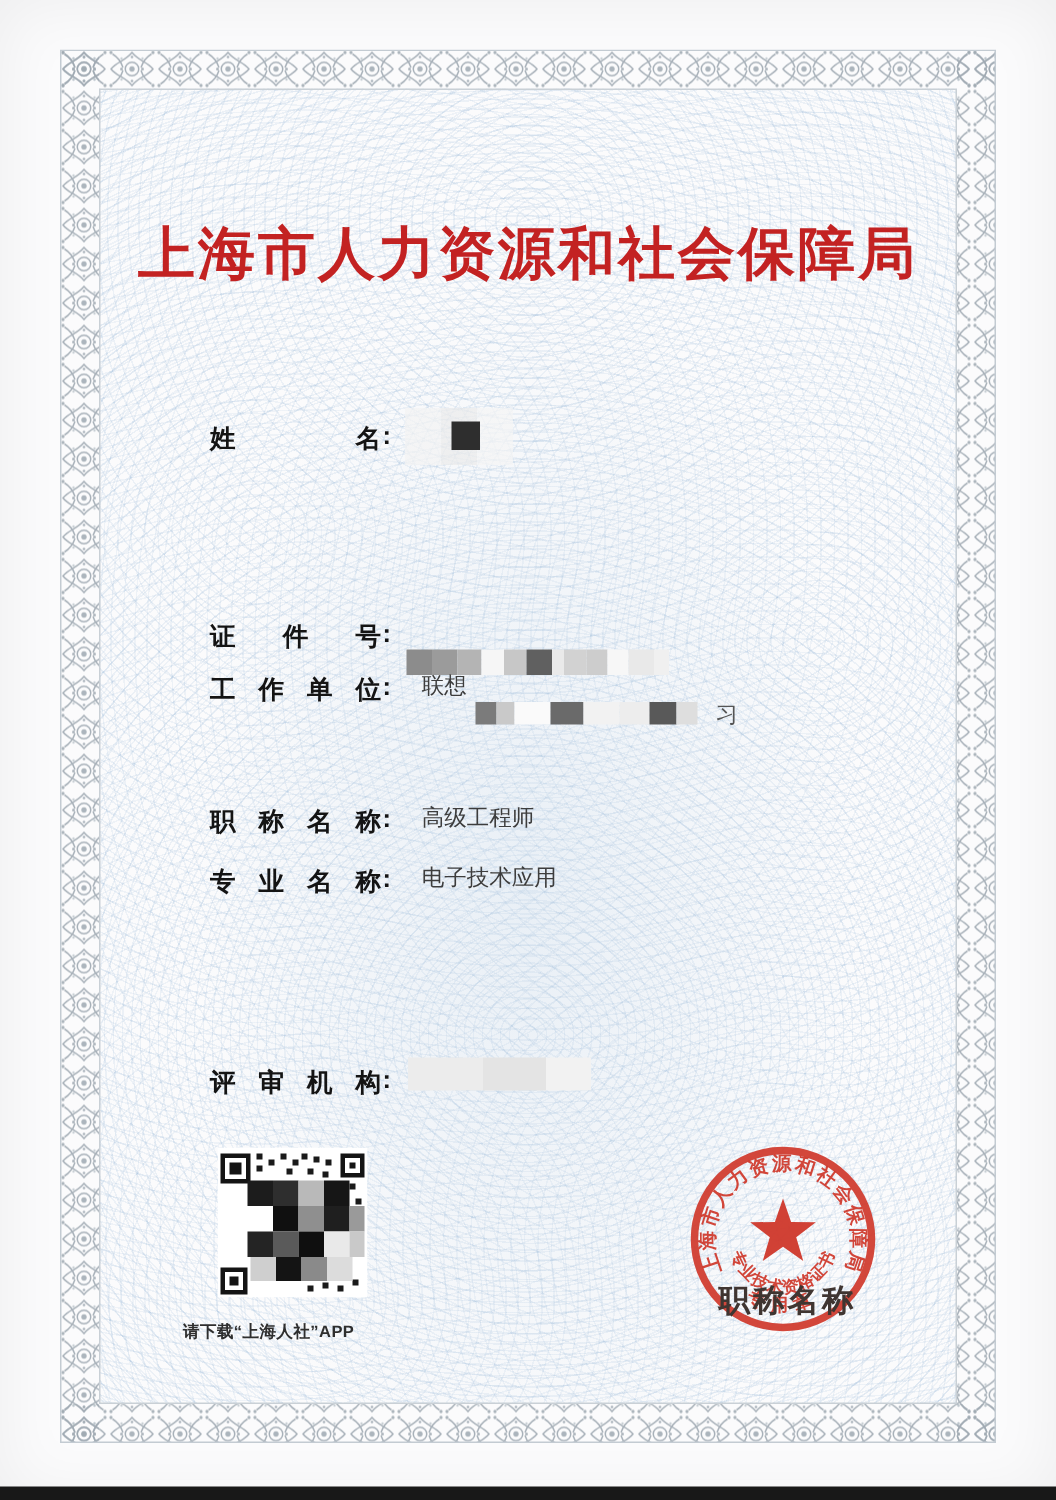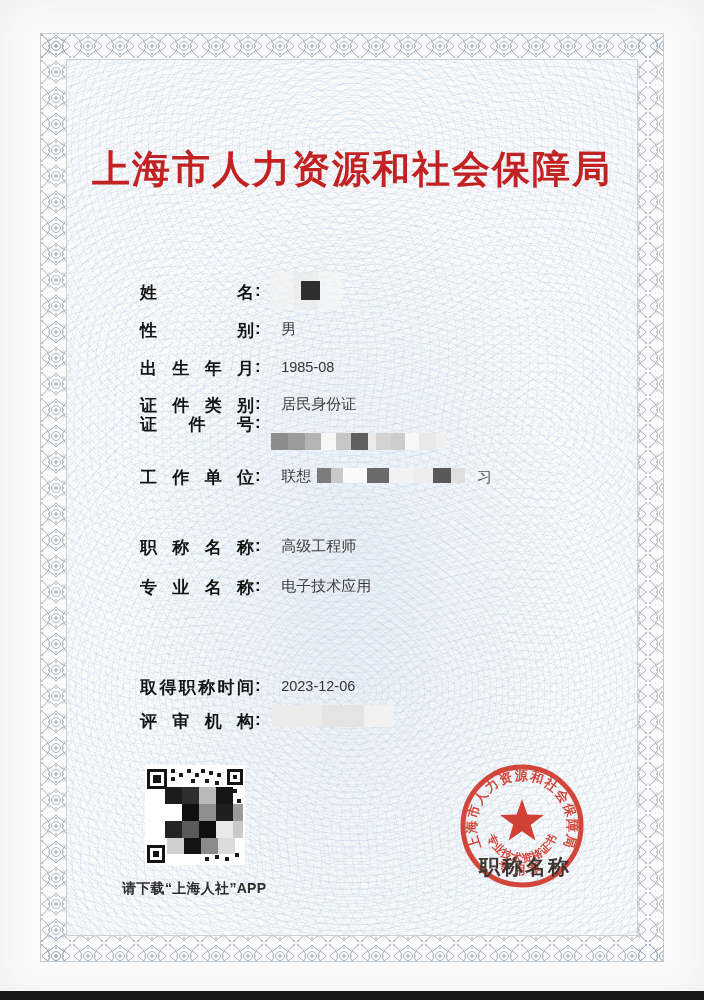--- a/index.html
+++ b/index.html
@@ -37,21 +37,21 @@
   .val{
     display:inline-block;margin-left:16px;vertical-align:top;
     font-size:15px;color:#3d3d3d;font-family:"Liberation Serif",serif;
     white-space:normal;width:330px;line-height:19px;margin-top:1px;
   }
   .val-num{font-family:"Liberation Sans",sans-serif;font-size:14.5px;color:#333;}
   .px{display:inline-block;height:17px;vertical-align:middle;}
   .blocks{position:absolute;display:flex;}
   .qr-caption{
     position:absolute;left:122px;top:881px;width:200px;
-    font-size:14px;font-weight:bold;color:#2e2e2e;line-height:15.5px;letter-spacing:0.3px;
+    font-size:11px;font-weight:bold;color:#2e2e2e;line-height:15.5px;letter-spacing:0.3px;
   }
   .seal-overlay-text{
     position:absolute;left:479px;top:853px;
     font-size:21px;font-weight:bold;color:#3f3531;letter-spacing:2px;
     font-family:"Liberation Sans",sans-serif;
   }
   .name-blackbox{position:absolute;left:301px;top:281px;width:19px;height:19px;background:#2e2e2e;}
   .light-mosaic{position:absolute;}
 </style>
 </head>
@@ -99,55 +99,43 @@
   <div class="cert-title">上海市人力资源和社会保障局</div>
 
   <div class="row" style="top:281px">
     <span class="lbl">姓名</span><span class="colon">:</span>
   </div>
 
   <div class="light-mosaic" style="left:270px;top:272px;width:72px;height:38px;background:
       linear-gradient(90deg,#f3f3f3 0 24px,#ebebeb 24px 48px,#f5f5f5 48px 72px);opacity:.7;"></div>
   <div class="name-blackbox"></div>
 
-  <div class="row" style="top:319px">
-    <span class="lbl">性别</span><span class="colon">:</span>
-    <span class="val">男</span>
-  </div>
-
-  <div class="row" style="top:357px">
-    <span class="lbl">出生年月</span><span class="colon">:</span>
-    <span class="val val-num">1985-08</span>
-  </div>
-
-  <div class="row" style="top:394px">
-    <span class="lbl">证件类别</span><span class="colon">:</span>
-    <span class="val">居民身份证</span>
-  </div>
+
+
 
   <div class="row" style="top:413px">
     <span class="lbl">证件号</span><span class="colon">:</span>
   </div>
 
   <div class="blocks" style="left:271px;top:433px">
     <span class="px" style="width:17px;background:#8c8c8c"></span>
       <span class="px" style="width:17px;background:#9b9b9b"></span>
       <span class="px" style="width:16px;background:#b4b4b4"></span>
       <span class="px" style="width:15px;background:#f6f6f6"></span>
       <span class="px" style="width:15px;background:#c7c7c7"></span>
       <span class="px" style="width:17px;background:#606060"></span>
       <span class="px" style="width:8px;background:#eaeaea"></span>
       <span class="px" style="width:15px;background:#d2d2d2"></span>
       <span class="px" style="width:14px;background:#cdcdcd"></span>
       <span class="px" style="width:14px;background:#f7f7f7"></span>
       <span class="px" style="width:17px;background:#e9e9e9"></span>
       <span class="px" style="width:10px;background:#f0f0f0"></span>
   </div>
 
-  <div class="row" style="top:466px">
+  <div class="row" style="top:448px">
     <span class="lbl">工作单位</span><span class="colon">:</span>
     <span class="val" style="width:auto">联想</span>
   </div>
 
   <div class="blocks" style="left:317px;top:468px">
     <span class="px" style="width:14px;height:15px;background:#7b7b7b"></span>
       <span class="px" style="width:12px;height:15px;background:#c9c9c9"></span>
       <span class="px" style="width:24px;height:15px;background:#fafafa"></span>
       <span class="px" style="width:22px;height:15px;background:#6a6a6a"></span>
       <span class="px" style="width:24px;height:15px;background:#f2f2f2"></span>
@@ -163,24 +151,20 @@
     <span class="lbl">专业名称</span><span class="colon">:</span>
     <span class="val">电子技术应用</span>
   </div>
 
   <div class="row" style="top:536px">
     <span class="lbl">职称名称</span><span class="colon">:</span>
     <span class="val">高级工程师</span>
   </div>
 
 
-  <div class="row" style="top:676px">
-    <span class="lbl">取得职称时间</span><span class="colon">:</span>
-    <span class="val val-num">2023-12-06</span>
-  </div>
 
   <div class="row" style="top:710px">
     <span class="lbl">评审机构</span><span class="colon">:</span>
   </div>
 
   <div class="blocks" style="left:272px;top:705px">
     <span class="px" style="width:50px;height:22px;background:#ececec"></span>
       <span class="px" style="width:42px;height:22px;background:#e4e4e4"></span>
       <span class="px" style="width:30px;height:22px;background:#f2f2f2"></span>
   </div>

